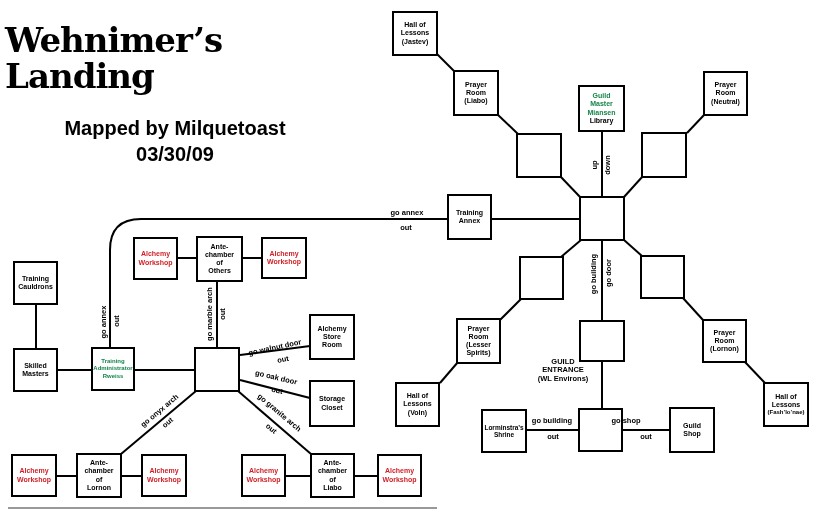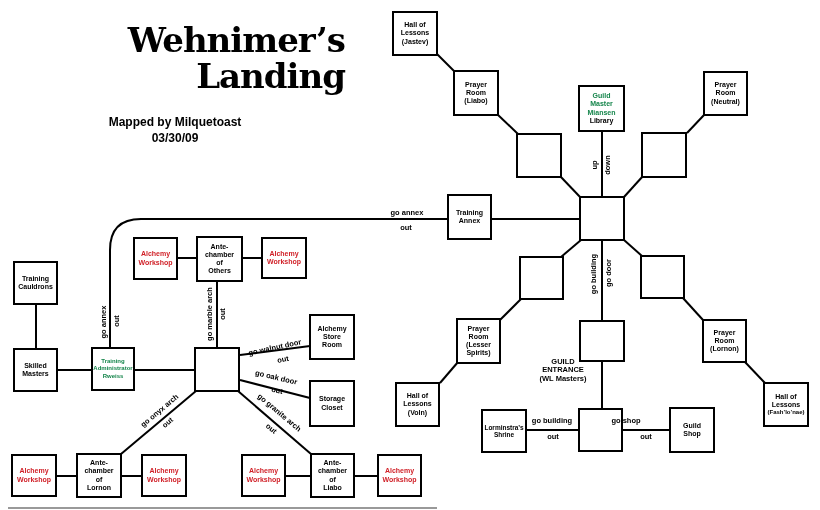--- a/index.html
+++ b/index.html
@@ -10,25 +10,25 @@
       display:flex;align-items:center;justify-content:center;flex-direction:column;
       text-align:center;font-weight:bold;font-size:7px;line-height:1.15;
       white-space:pre-line;color:#000;}
   .aw{color:#d01f26;}
   .npc{color:#15854b;font-size:6px;line-height:1.2;}
   .npc-lib{color:#15854b;}
   .small{font-size:6.5px;}
   .paren{font-size:6px;}
   .el{position:absolute;font-weight:bold;font-size:7.5px;color:#000;white-space:pre-line;
       text-align:center;line-height:1.1;}
-  .title{position:absolute;left:5px;top:22px;width:340px;text-align:right;
+  .title{position:absolute;left:5px;top:22px;width:340px;text-align:left;
          font-family:"DejaVu Serif",serif;font-weight:bold;color:#000;
          font-size:34px;line-height:1.06;letter-spacing:-1px;}
   .subtitle{position:absolute;left:5px;top:115px;width:340px;text-align:center;
-            font-weight:bold;font-size:12px;line-height:1.3;color:#000;}
+            font-weight:bold;font-size:20px;line-height:1.3;color:#000;}
   .artifact{position:absolute;left:8px;top:507px;width:429px;height:2px;background:#999;}
 </style>
 </head>
 <body>
 
 <div id="map">
 
   <svg id="wires" width="820" height="510">
     <g stroke="#000" stroke-width="2" fill="none">
       <line x1="436" y1="53" x2="455" y2="72"></line>
@@ -173,17 +173,17 @@
   <div class="el" style="left:283px;top:360px;transform:translate(-50%,-50%) rotate(-12deg)">out</div>
   <div class="el" style="left:276px;top:378px;transform:translate(-50%,-50%) rotate(13deg)">go oak door</div>
   <div class="el" style="left:277px;top:391px;transform:translate(-50%,-50%) rotate(13deg)">out</div>
   <div class="el" style="left:160px;top:411px;transform:translate(-50%,-50%) rotate(-40deg)">go onyx arch</div>
   <div class="el" style="left:168px;top:423px;transform:translate(-50%,-50%) rotate(-40deg)">out</div>
   <div class="el" style="left:279px;top:413px;transform:translate(-50%,-50%) rotate(40deg)">go granite arch</div>
   <div class="el" style="left:271px;top:429px;transform:translate(-50%,-50%) rotate(40deg)">out</div>
 
   <div class="el" style="left:563px;top:370px;transform:translate(-50%,-50%)">GUILD
 ENTRANCE
-(WL Masters)</div>
+(WL Environs)</div>
 
   <div class="artifact"></div>
 
 </div>
 
 </body></html>

